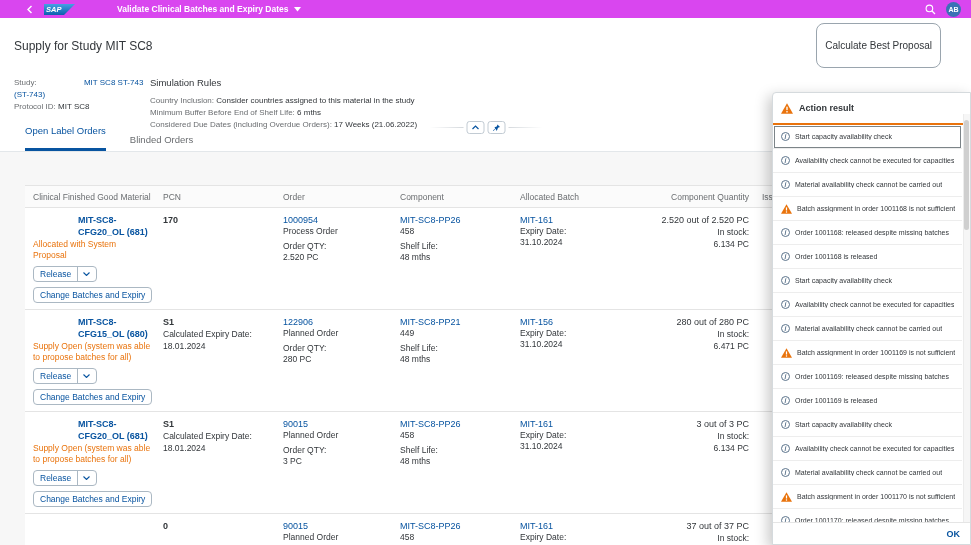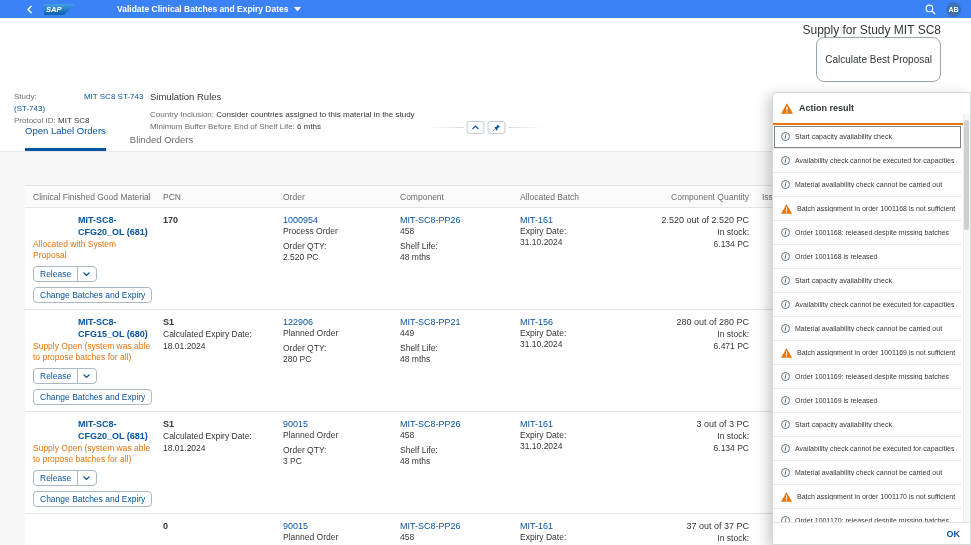--- a/index.html
+++ b/index.html
@@ -1,33 +1,33 @@
 <!DOCTYPE html>
 <html><head>
 <meta charset="utf-8">
 <style>
   * { margin:0; padding:0; box-sizing:border-box; }
   html,body { width:971px; height:545px; overflow:hidden; background:#fff;
     font-family:"Liberation Sans", sans-serif; color:#32363a; }
   body { position:relative; }
 
   
-  .shell { height:18px; background:#3b82f6; display:flex; align-items:center;
+  .shell { height:18px; background:#d946ef; display:flex; align-items:center;
     color:#fff; padding:0 10px 0 22px; }
   .shell-back { width:14px; height:14px; display:flex; align-items:center; justify-content:center; cursor:pointer; }
   .shell-logo { margin-left:8px; display:flex; align-items:center; }
   .shell-title { margin-left:42px; font-size:8.5px; font-weight:bold; display:flex; align-items:center; gap:5px; cursor:pointer; }
   .shell-search { margin-left:auto; display:flex; align-items:center; cursor:pointer; }
   .avatar { width:15px; height:15px; border-radius:50%; background:#3a72b5; color:#fff;
     font-size:7px; font-weight:bold; display:flex; align-items:center; justify-content:center;
     margin-left:10px; cursor:pointer; }
 
   
   .page-header { position:relative; height:109px; padding:5px 30px 0 14px; background:#fff; }
-  .title-row { display:flex; justify-content:space-between; align-items:flex-end;flex-direction:column; }
+  .title-row { display:flex; justify-content:space-between; align-items:center; }
   .page-title { font-size:12px; font-weight:normal; color:#32363a; }
   .btn-plain { font-size:10px; color:#32363a; background:#fff; border:1px solid #9aa5ae;
     border-radius:8px; padding:16px 8px; cursor:pointer; white-space:nowrap; }
   .info-row { display:flex; margin-top:9px; }
   .study-block { width:136px; font-size:8px; line-height:12px; }
   .lbl { color:#6a6d70; }
   .val { color:#32363a; }
   a.link { color:#0854a0; text-decoration:none; cursor:pointer;padding-left:45px; }
   .rules-block { font-size:8px; }
   .rules-title { font-size:9.5px; color:#32363a; margin-bottom:7px; }
@@ -148,20 +148,21 @@
         <span class="lbl">Protocol ID:</span>
         <span class="val">MIT SC8</span>
       </div>
     </div>
     <div class="rules-block">
       <div class="rules-title">Simulation Rules</div>
       <div class="rules-cols">
         <div class="rules-col">
           <div><span class="lbl">Country Inclusion:</span> <span class="val">Consider countries assigned to this material in the study</span></div>
           <div><span class="lbl">Minimum Buffer Before End of Shelf Life:</span> <span class="val">6 mths</span></div>
+          <div><span class="lbl">Considered Due Dates (including Overdue Orders):</span> <span class="val">17 Weeks (21.06.2022)</span></div>
         </div>
       </div>
     </div>
   </div>
   <div class="collapse-ctl">
     <span class="hairline"></span>
     <span class="mini-btn">
       <svg width="8" height="5" viewBox="0 0 8 5">
           <path d="M1 4 L4 1 L7 4" stroke="#0854a0" stroke-width="1.2" fill="none"></path>
         </svg>

